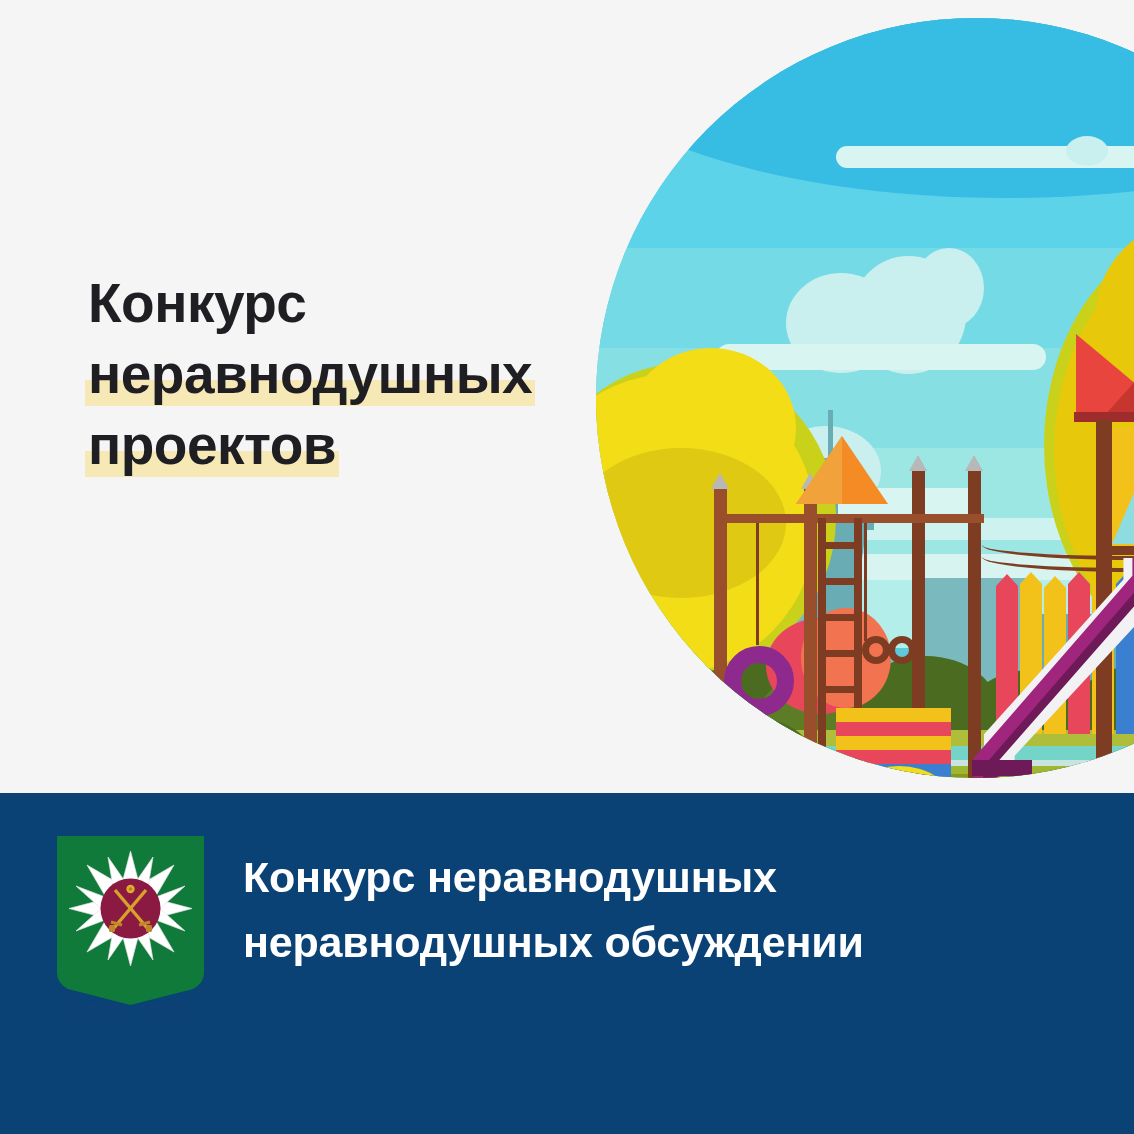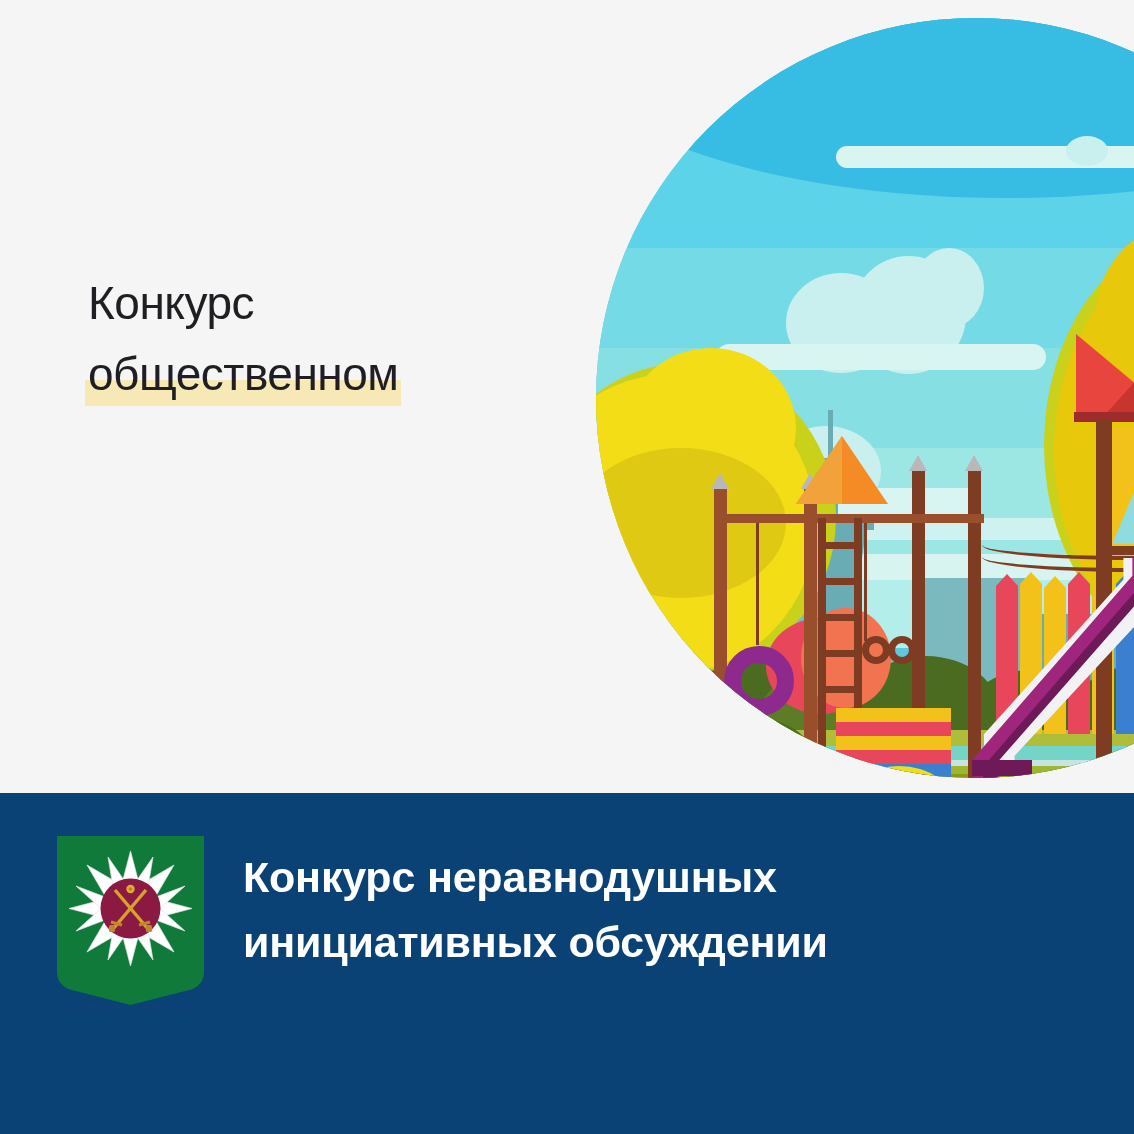--- a/index.html
+++ b/index.html
@@ -17,22 +17,22 @@
     background:#f5f5f5; overflow:hidden;
   }
 
   
   #title-block {
     position:absolute; left:88px; top:268px; width:500px;
     z-index:5;
   }
   .title-line {
     display:block; position:relative;
-    font-size:46px; line-height:71px;
-    font-weight:400; color:#1f1f23;
+    font-size:55px; line-height:71px;
+    font-weight:700; color:#1f1f23;
     letter-spacing:-0.5px;
     white-space:nowrap;
   }
   .title-line .hl {
     position:relative; display:inline-block;
   }
   .title-line .hl::before {
     content:""; position:absolute;
     left:-3px; right:-3px; bottom:4px; height:26px;
     background:#f7e9b5; z-index:-1;
@@ -271,21 +271,22 @@
       <div class="bush" style="left:155px;top:742px;width:130px;height:86px;background:#3f5c1a;"></div>
 
       <div class="tree-blob" style="left:248px;top:748px;width:110px;height:80px;background:#f2dd16;"></div>
       <div class="bush" style="left:-20px;top:690px;width:120px;height:110px;background:#4b6b21;"></div>
 
     </div>
   </div>
 
   <div id="title-block">
     <span class="title-line">Конкурс</span>
-    <span class="title-line"><span class="hl">общественном</span></span>
+    <span class="title-line"><span class="hl">неравнодушных</span></span>
+    <span class="title-line"><span class="hl">проектов</span></span>
   </div>
 
 </div>
 
 <div id="banner">
 
   <div id="emblem-wrap">
     <svg id="shield" viewBox="0 0 155 175">
 
       <path d="M4 3 H151 V140 Q151 150 140 156 L77.5 172 L15 156 Q4 150 4 140 Z" fill="#0f7a39"></path>
@@ -325,16 +326,16 @@
     </svg>
     <div id="emblem-caption">
       <span>Дятьковский район</span>
       <span style="display:inline-block;width:16px;"></span>
       <span>Брянской области</span>
     </div>
   </div>
 
   <div id="banner-text">
     <span class="banner-line">Конкурс неравнодушных</span>
-    <span class="banner-line">инициативных обсуждении</span>
+    <span class="banner-line">неравнодушных обсуждении</span>
   </div>
 
 </div>
 
 </body></html>

